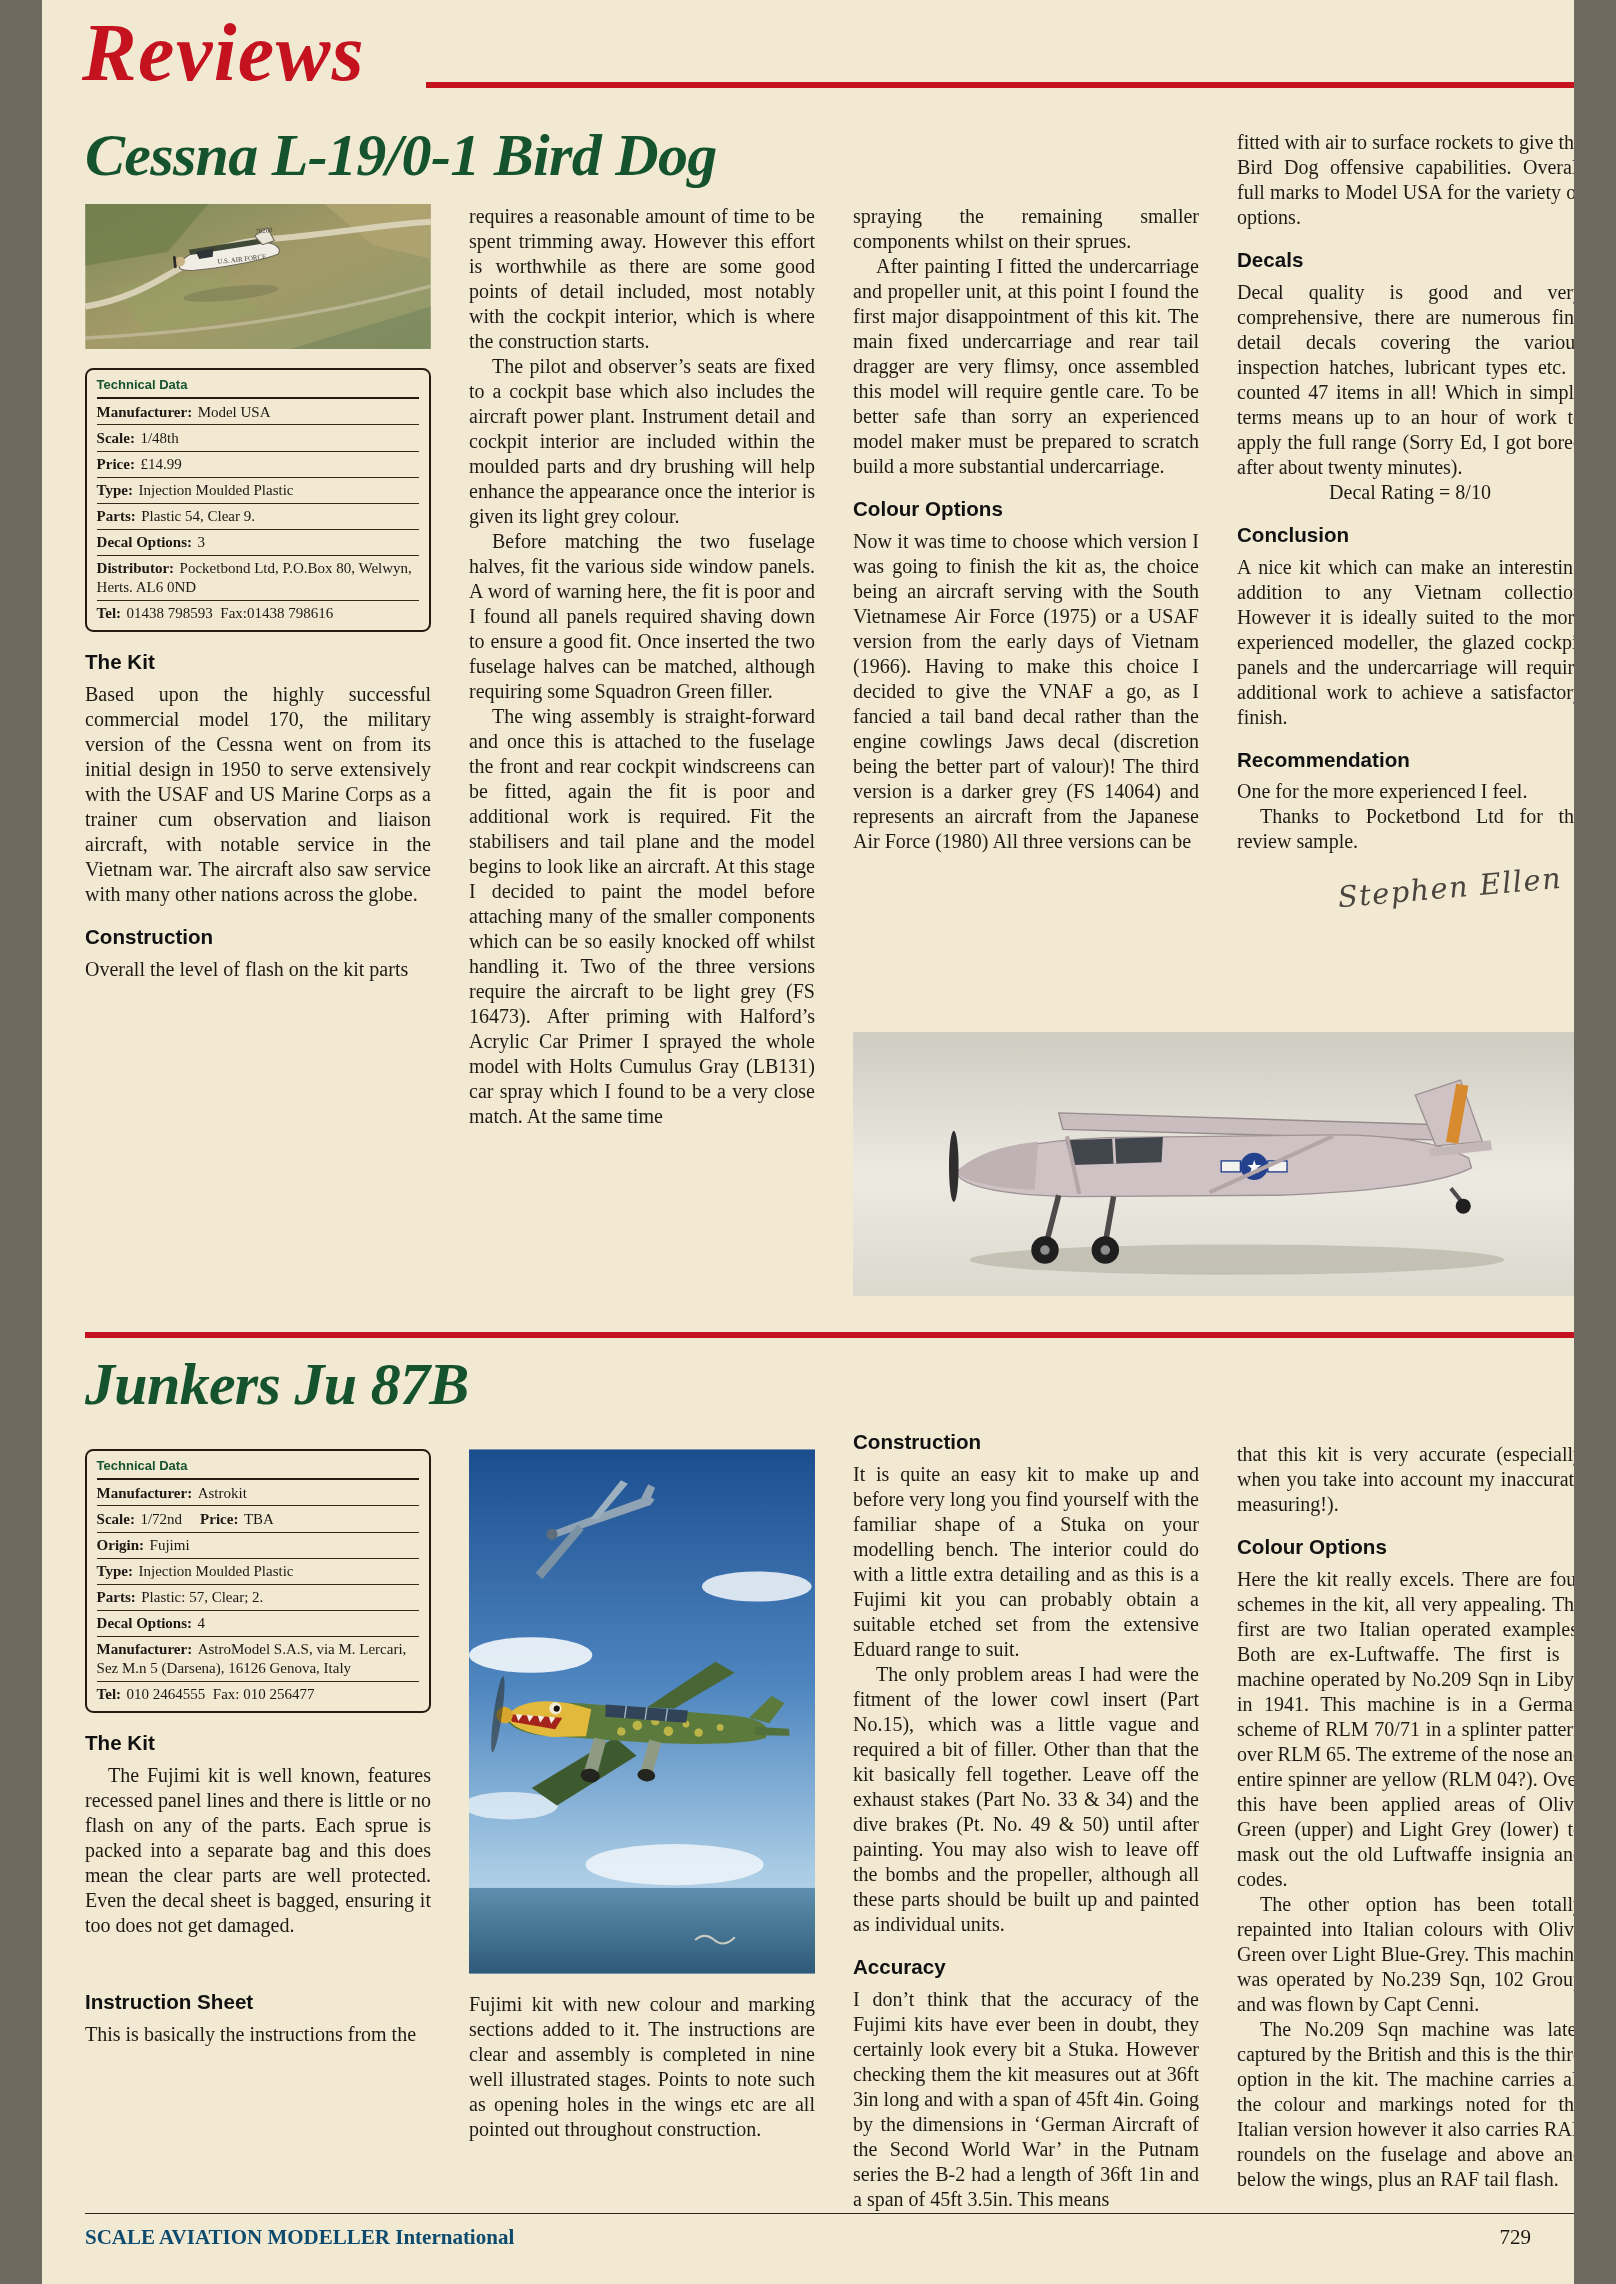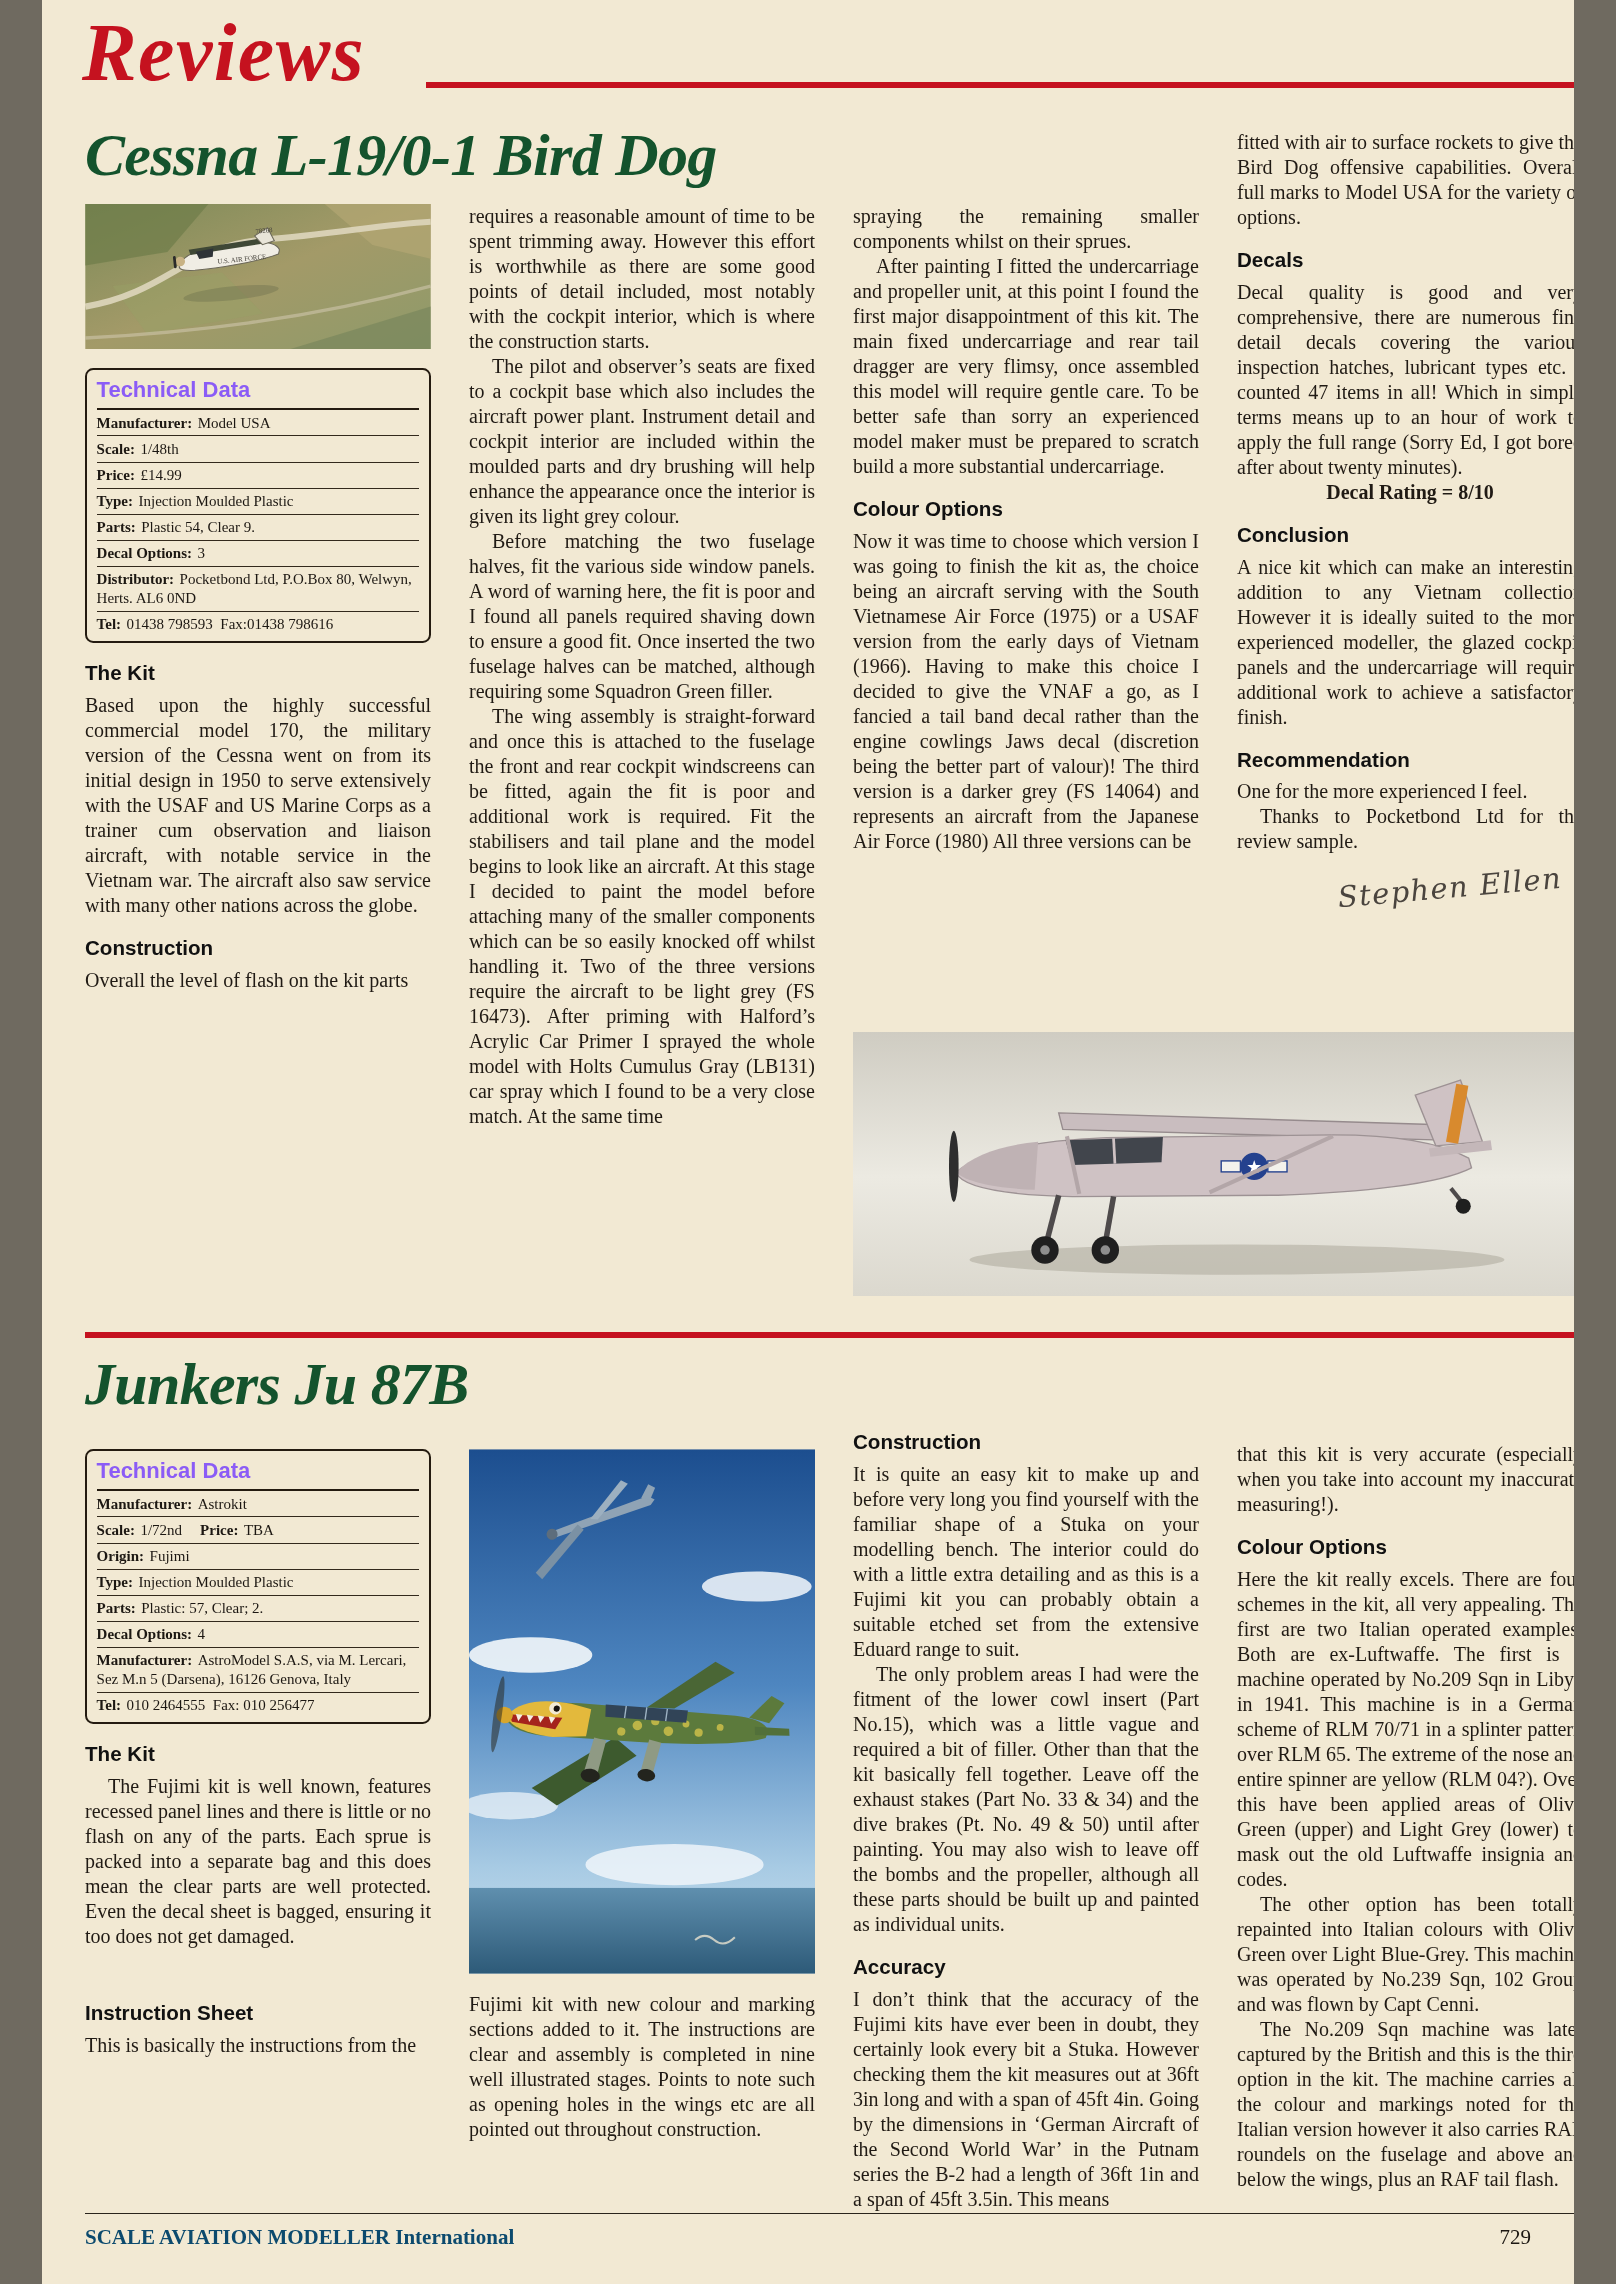--- a/index.html
+++ b/index.html
@@ -23,34 +23,34 @@
   }
   .col { position:absolute; width:346px; }
   .col p { font-size:20px; line-height:25px; text-align:justify; color:#201a14; }
   .col p.ind { text-indent:23px; }
   h3.sec {
     font-family:"Liberation Sans", sans-serif; font-weight:bold;
     font-size:20.6px; line-height:1.1; color:#111; margin:19px 0 8.2px;
   }
   .col > h3.sec:first-child { margin-top:0; }
   h3.sec.gap-top { margin-top:53px; }
-  .rating { font-weight:bold; text-align:center !important; }
+  .rating { font-weight:normal; text-align:center !important; }
   .signature {
     font-family:"DejaVu Serif", serif; font-style:italic; font-size:29px;
     color:#4a443e; transform:rotate(-5deg); margin:20.6px 20.6px 0 0;
     text-align:right; letter-spacing:1.4px;
   }
   .techbox {
     border:2.1px solid #241b10; border-radius:8.2px; padding:5.5px 9.6px 4.1px;
     margin-top:19px; background:transparent;
   }
   .techbox.first { margin-top:0; }
   .tech-heading {
-    font-family:"Liberation Sans", sans-serif; font-weight:bold; font-size:22px;
-    padding:1.4px 0 5.5px; border-bottom:2.1px solid #241b10; color:#8b5cf6;
+    font-family:"Liberation Sans", sans-serif; font-weight:bold; font-size:13px;
+    padding:1.4px 0 5.5px; border-bottom:2.1px solid #241b10; color:#14532d;
   }
   .trow {
     font-size:15px; line-height:19px; padding:3.4px 0 2.7px;
     border-bottom:1.4px solid #33291c;
   }
   .trow:last-child { border-bottom:none; }
   .trow b { margin-right:5.5px; }
   .trow .pair2 { margin-left:18px; }
   .photo { display:block; }
   figure { margin:0; }

